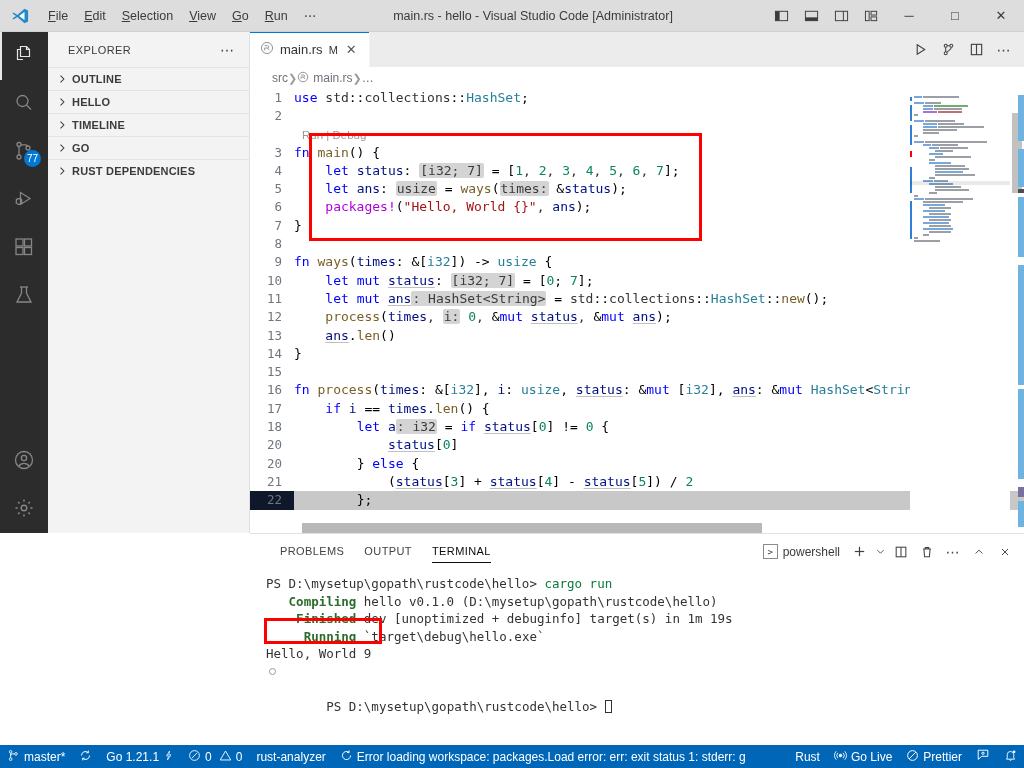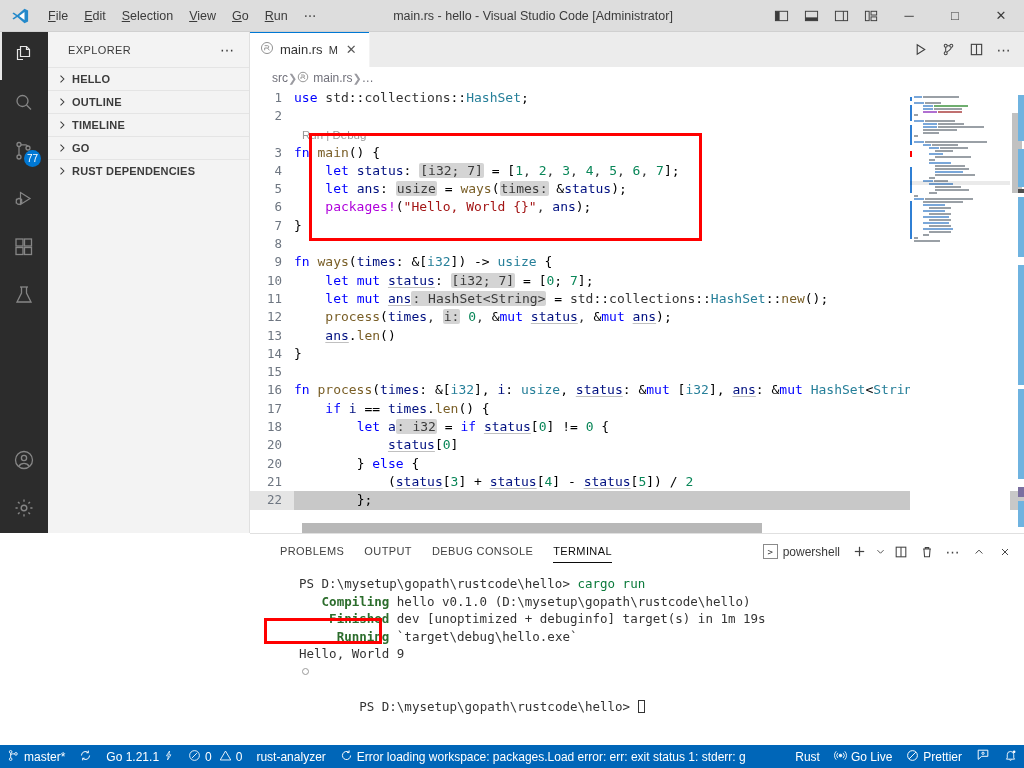--- a/index.html
+++ b/index.html
@@ -170,21 +170,21 @@
   .term-badge {
     width:15px; height:15px; border:1px solid #8a8a8a; display:inline-flex; align-items:center;
     justify-content:center; font-size:9px; color:#3b3b3b; font-family:"DejaVu Sans Mono",monospace;
   }
 
   .terminal {
     flex:1 1 auto; padding:6px 0 0 16px; overflow:hidden;
     font-family:"DejaVu Sans Mono","Liberation Mono",monospace; font-size:12.5px;
     line-height:17.5px; color:#333333; position:relative;
   }
-  .tline { white-space:pre; height:17.5px;margin-left:33px; }
+  .tline { white-space:pre; height:17.5px; }
   .t-green { color:#2c6d2c; font-weight:bold; }
   .t-cmd { color:#0b7a3b; }
   .cursorblk { display:inline-block; width:7px; height:13px; border:1px solid #333; vertical-align:-2px; }
   .tcircle {
     position:absolute; left:3px; width:7px; height:7px; border:1px solid #9a9a9a; border-radius:50%;
   }
 
   
   .statusbar {
     height:23px; flex:0 0 23px; background:#0066b8; color:#ffffff;
@@ -339,29 +339,29 @@
       <div class="sidebar-title">
         <span>EXPLORER</span>
         <span class="dots">⋯</span>
       </div>
       <div class="tree-section">
         <span class="chev">
           <svg width="12" height="12" viewBox="0 0 16 16" fill="none" stroke="#3b3b3b" stroke-width="1.4">
               <path d="M6 3.5 L10.5 8 L6 12.5"></path>
             </svg>
         </span>
-        <span>HELLO</span>
+        <span>OUTLINE</span>
       </div>
       <div class="tree-section">
         <span class="chev">
           <svg width="12" height="12" viewBox="0 0 16 16" fill="none" stroke="#3b3b3b" stroke-width="1.4">
               <path d="M6 3.5 L10.5 8 L6 12.5"></path>
             </svg>
         </span>
-        <span>OUTLINE</span>
+        <span>HELLO</span>
       </div>
       <div class="tree-section">
         <span class="chev">
           <svg width="12" height="12" viewBox="0 0 16 16" fill="none" stroke="#3b3b3b" stroke-width="1.4">
               <path d="M6 3.5 L10.5 8 L6 12.5"></path>
             </svg>
         </span>
         <span>TIMELINE</span>
       </div>
       <div class="tree-section">
@@ -484,21 +484,21 @@
           <div class="cline"><span class="gutter">17</span><span class="ctext">    <span class="kw">if</span> <span class="var">i</span> <span class="op">==</span> <span class="var">times</span><span class="pun">.</span><span class="fnn">len</span><span class="pun">() {</span></span></div>
 
           <div class="cline"><span class="gutter">18</span><span class="ctext">        <span class="kw">let</span> <span class="var">a</span><span class="inlay">: i32</span> <span class="op">=</span> <span class="kw">if</span> <span class="var mutvar">status</span><span class="pun">[</span><span class="num">0</span><span class="pun">]</span> <span class="op">!=</span> <span class="num">0</span> <span class="pun">{</span></span></div>
 
           <div class="cline"><span class="gutter">20</span><span class="ctext">            <span class="var mutvar">status</span><span class="pun">[</span><span class="num">0</span><span class="pun">]</span></span></div>
 
           <div class="cline"><span class="gutter">20</span><span class="ctext">        <span class="pun">}</span> <span class="kw">else</span> <span class="pun">{</span></span></div>
 
           <div class="cline"><span class="gutter">21</span><span class="ctext">            <span class="pun">(</span><span class="var mutvar">status</span><span class="pun">[</span><span class="num">3</span><span class="pun">]</span> <span class="op">+</span> <span class="var mutvar">status</span><span class="pun">[</span><span class="num">4</span><span class="pun">]</span> <span class="op">-</span> <span class="var mutvar">status</span><span class="pun">[</span><span class="num">5</span><span class="pun">])</span> <span class="op">/</span> <span class="num">2</span></span></div>
 
-          <div class="cline sel-line"><span class="gutter" style="background:#e5e5e5;">22</span><span class="ctext">        <span class="pun">};</span></span></div>
+          <div class="cline sel-line"><span class="gutter" style="background:#0f172a;">22</span><span class="ctext">        <span class="pun">};</span></span></div>
         </div>
 
         <div class="minimap">
           <div style="position:absolute; inset:0; padding-top:6px;">
             <div class="mm-row">
                 <span class="mm-seg" style="width:8px;background:#7aa7d9"></span>
                 <span class="mm-seg" style="width:36px;background:#9aa0a6"></span>
               </div>
             <div class="mm-row"></div>
             <div class="mm-row">
@@ -713,21 +713,20 @@
 
         <div class="hscroll-thumb"></div>
       </div>
     </div>
   </div>
 
   <div class="panel" style="margin-left:250px;width:774px;">
     <div class="panel-head">
       <div class="ptab">PROBLEMS</div>
       <div class="ptab">OUTPUT</div>
-      <div class="ptab">DEBUG CONSOLE</div>
       <div class="ptab active">TERMINAL</div>
       <div class="panel-actions">
         <div class="term-name">
           <span class="term-badge">&gt;</span>
           <span>powershell</span>
         </div>
         <div class="pa-btn">
           <svg width="15" height="15" viewBox="0 0 16 16" stroke="#424242" stroke-width="1.3">
               <line x1="8" y1="3" x2="8" y2="13"></line>
               <line x1="3" y1="8" x2="13" y2="8"></line>

